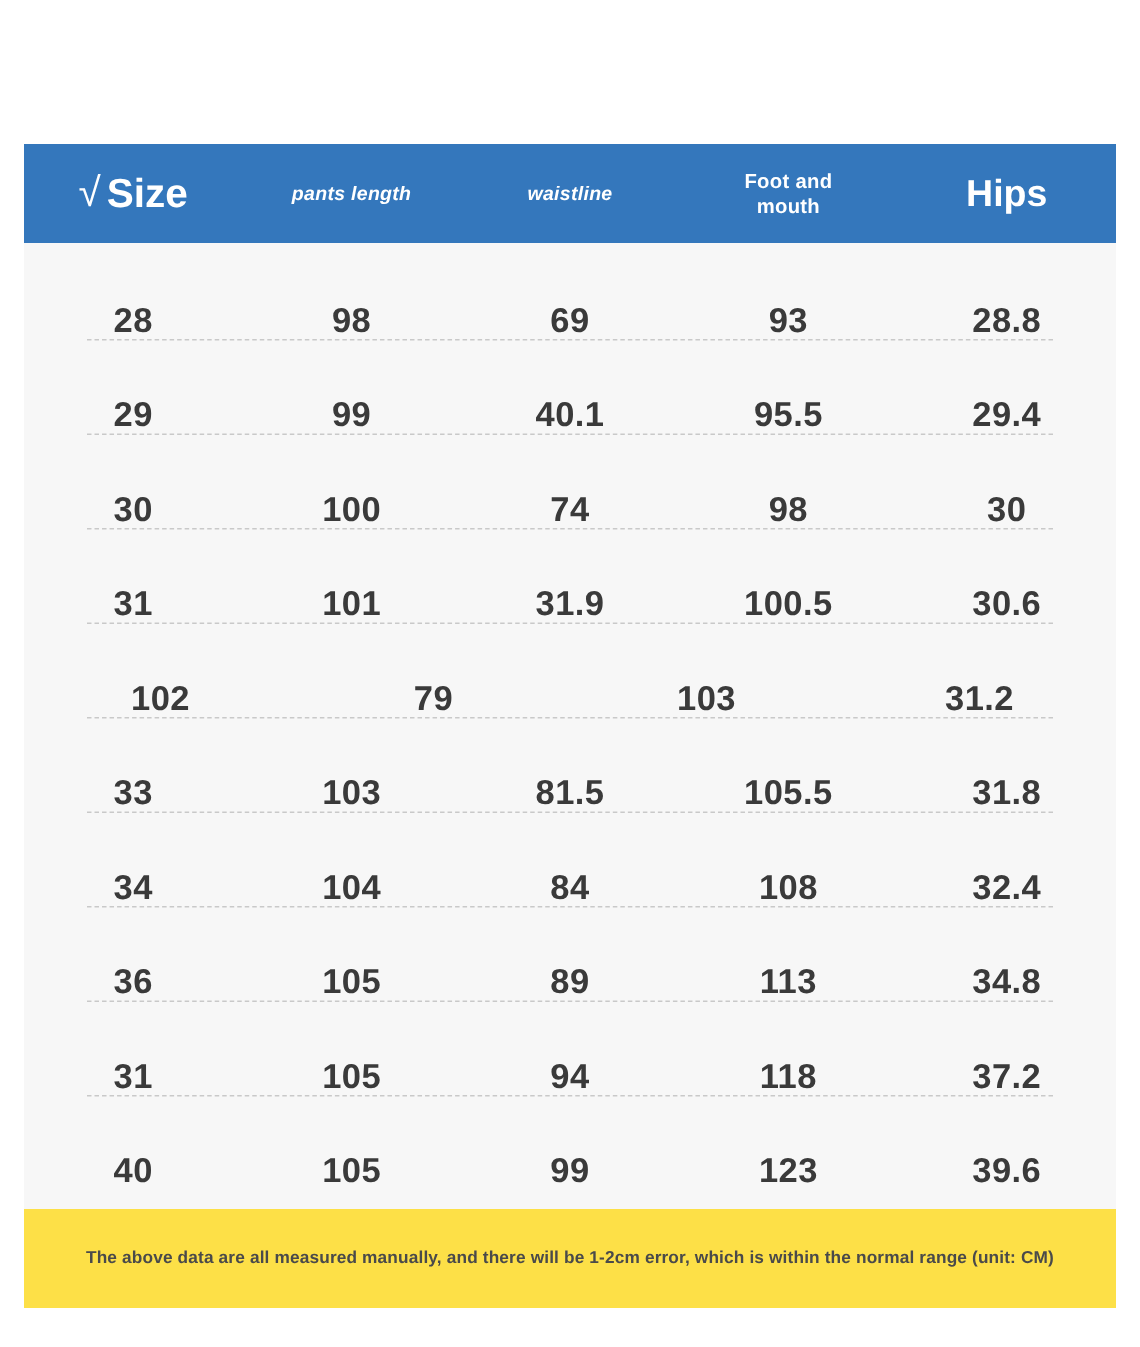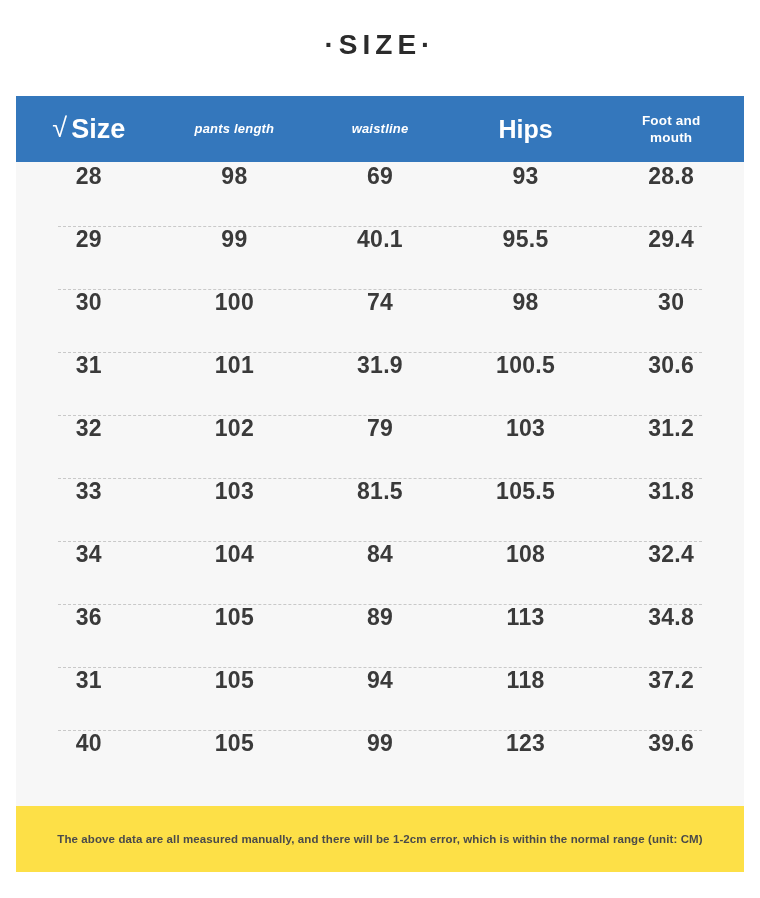--- a/index.html
+++ b/index.html
@@ -99,21 +99,21 @@
     letter-spacing: 0.2px;
   }
 
   
   .tbody {
     background: #f7f7f7;
     padding-top: 1px;
   }
   .row {
     display: flex;
-    align-items: flex-start;
+    align-items: flex-end;
     height: 63px;
     position: relative;
   }
   .row + .row::before {
     content: "";
     position: absolute;
     top: 0;
     left: 42px;
     right: 42px;
     height: 0;
@@ -154,47 +154,44 @@
     text-align: center;
     padding: 0 14px;
     line-height: 15px;
   }
 </style>
 </head>
 <body>
 
 <div class="page">
 
-  <div class="title-wrap">
-    <div class="title">·SIZE·</div>
-  </div>
 
   <div class="table-card">
 
     <div class="thead">
       <div class="th">
         <div class="th-size">
           <span class="radical-icon">√</span>
           <span>Size</span>
         </div>
       </div>
       <div class="th">
         <div class="th-small">pants length</div>
       </div>
       <div class="th">
         <div class="th-small">waistline</div>
       </div>
       <div class="th">
-        <div class="th-large">Hips</div>
-      </div>
-      <div class="th">
         <div class="th-two-line">
           <div>Foot and</div>
           <div>mouth</div>
         </div>
+      </div>
+      <div class="th">
+        <div class="th-large">Hips</div>
       </div>
     </div>
 
     <div class="tbody">
 
       <div class="row">
         <div class="cell">28</div>
         <div class="cell">98</div>
         <div class="cell">69</div>
         <div class="cell">93</div>
@@ -219,21 +216,20 @@
 
       <div class="row">
         <div class="cell">31</div>
         <div class="cell">101</div>
         <div class="cell">31.9</div>
         <div class="cell">100.5</div>
         <div class="cell">30.6</div>
       </div>
 
       <div class="row">
-        <div class="cell">32</div>
         <div class="cell">102</div>
         <div class="cell">79</div>
         <div class="cell">103</div>
         <div class="cell">31.2</div>
       </div>
 
       <div class="row">
         <div class="cell">33</div>
         <div class="cell">103</div>
         <div class="cell">81.5</div>

